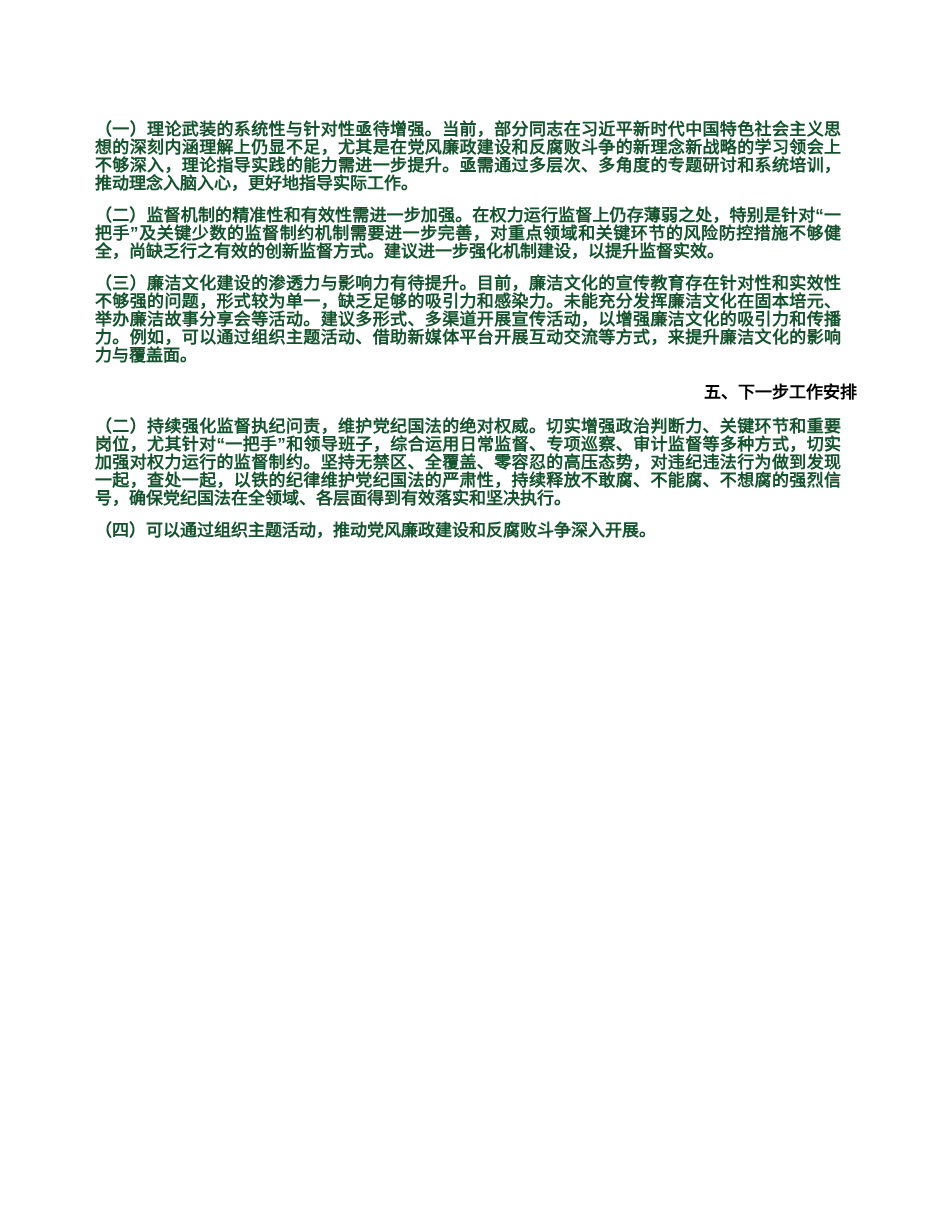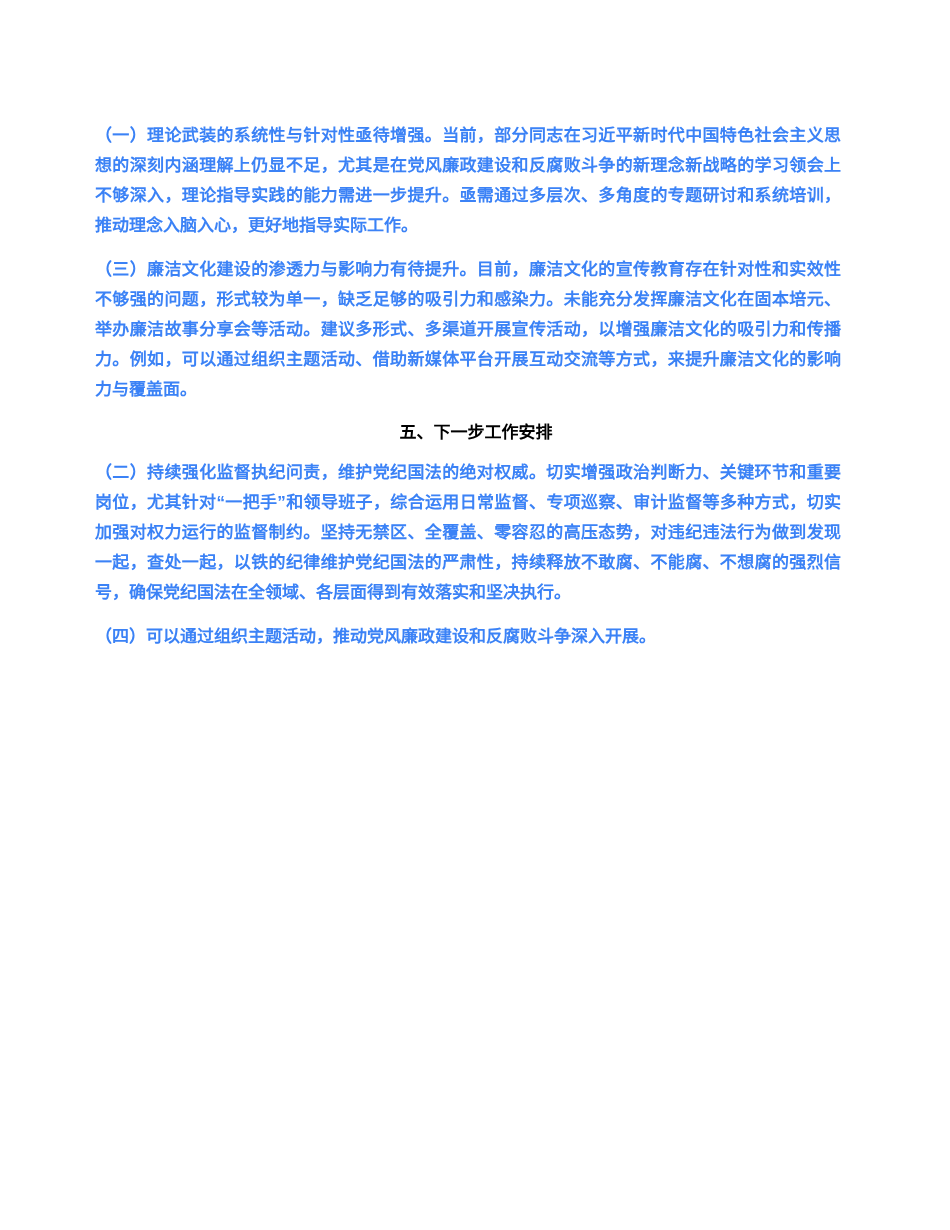--- a/index.html
+++ b/index.html
@@ -17,38 +17,39 @@
   .doc-page {
     position: absolute;
     left: 95px;
     top: 121px;
     width: 762px;
     color: #000000;
   }
   .doc-para {
     margin: 0 16px 14px 0;
     font-size: 17px;
-    line-height: 30px;
+    line-height: 18px;
     font-weight: 700;
     text-align: justify;
     text-justify: inter-ideograph;
     word-break: break-all;
-    color: #3b82f6;
+    color: #14532d;
   }
   .doc-heading {
     margin: 17px 0 14px 0;
     font-size: 17px;
     line-height: 21.8px;
     font-weight: 700;
-    text-align: center;
+    text-align: right;
     color: #000000;
   }
 </style>
 </head>
 <body>
 
 <div class="doc-page">
   <p class="doc-para">（一）理论武装的系统性与针对性亟待增强。当前，部分同志在习近平新时代中国特色社会主义思想的深刻内涵理解上仍显不足，尤其是在党风廉政建设和反腐败斗争的新理念新战略的学习领会上不够深入，理论指导实践的能力需进一步提升。亟需通过多层次、多角度的专题研讨和系统培训，推动理念入脑入心，更好地指导实际工作。</p>
+  <p class="doc-para">（二）监督机制的精准性和有效性需进一步加强。在权力运行监督上仍存薄弱之处，特别是针对“一把手”及关键少数的监督制约机制需要进一步完善，对重点领域和关键环节的风险防控措施不够健全，尚缺乏行之有效的创新监督方式。建议进一步强化机制建设，以提升监督实效。</p>
   <p class="doc-para">（三）廉洁文化建设的渗透力与影响力有待提升。目前，廉洁文化的宣传教育存在针对性和实效性不够强的问题，形式较为单一，缺乏足够的吸引力和感染力。未能充分发挥廉洁文化在固本培元、举办廉洁故事分享会等活动。建议多形式、多渠道开展宣传活动，以增强廉洁文化的吸引力和传播力。例如，可以通过组织主题活动、借助新媒体平台开展互动交流等方式，来提升廉洁文化的影响力与覆盖面。</p>
   <h2 class="doc-heading">五、下一步工作安排</h2>
   <p class="doc-para">（二）持续强化监督执纪问责，维护党纪国法的绝对权威。切实增强政治判断力、关键环节和重要岗位，尤其针对“一把手”和领导班子，综合运用日常监督、专项巡察、审计监督等多种方式，切实加强对权力运行的监督制约。坚持无禁区、全覆盖、零容忍的高压态势，对违纪违法行为做到发现一起，查处一起，以铁的纪律维护党纪国法的严肃性，持续释放不敢腐、不能腐、不想腐的强烈信号，确保党纪国法在全领域、各层面得到有效落实和坚决执行。</p>
   <p class="doc-para">（四）可以通过组织主题活动，推动党风廉政建设和反腐败斗争深入开展。</p>
 </div>
 
 </body></html>

